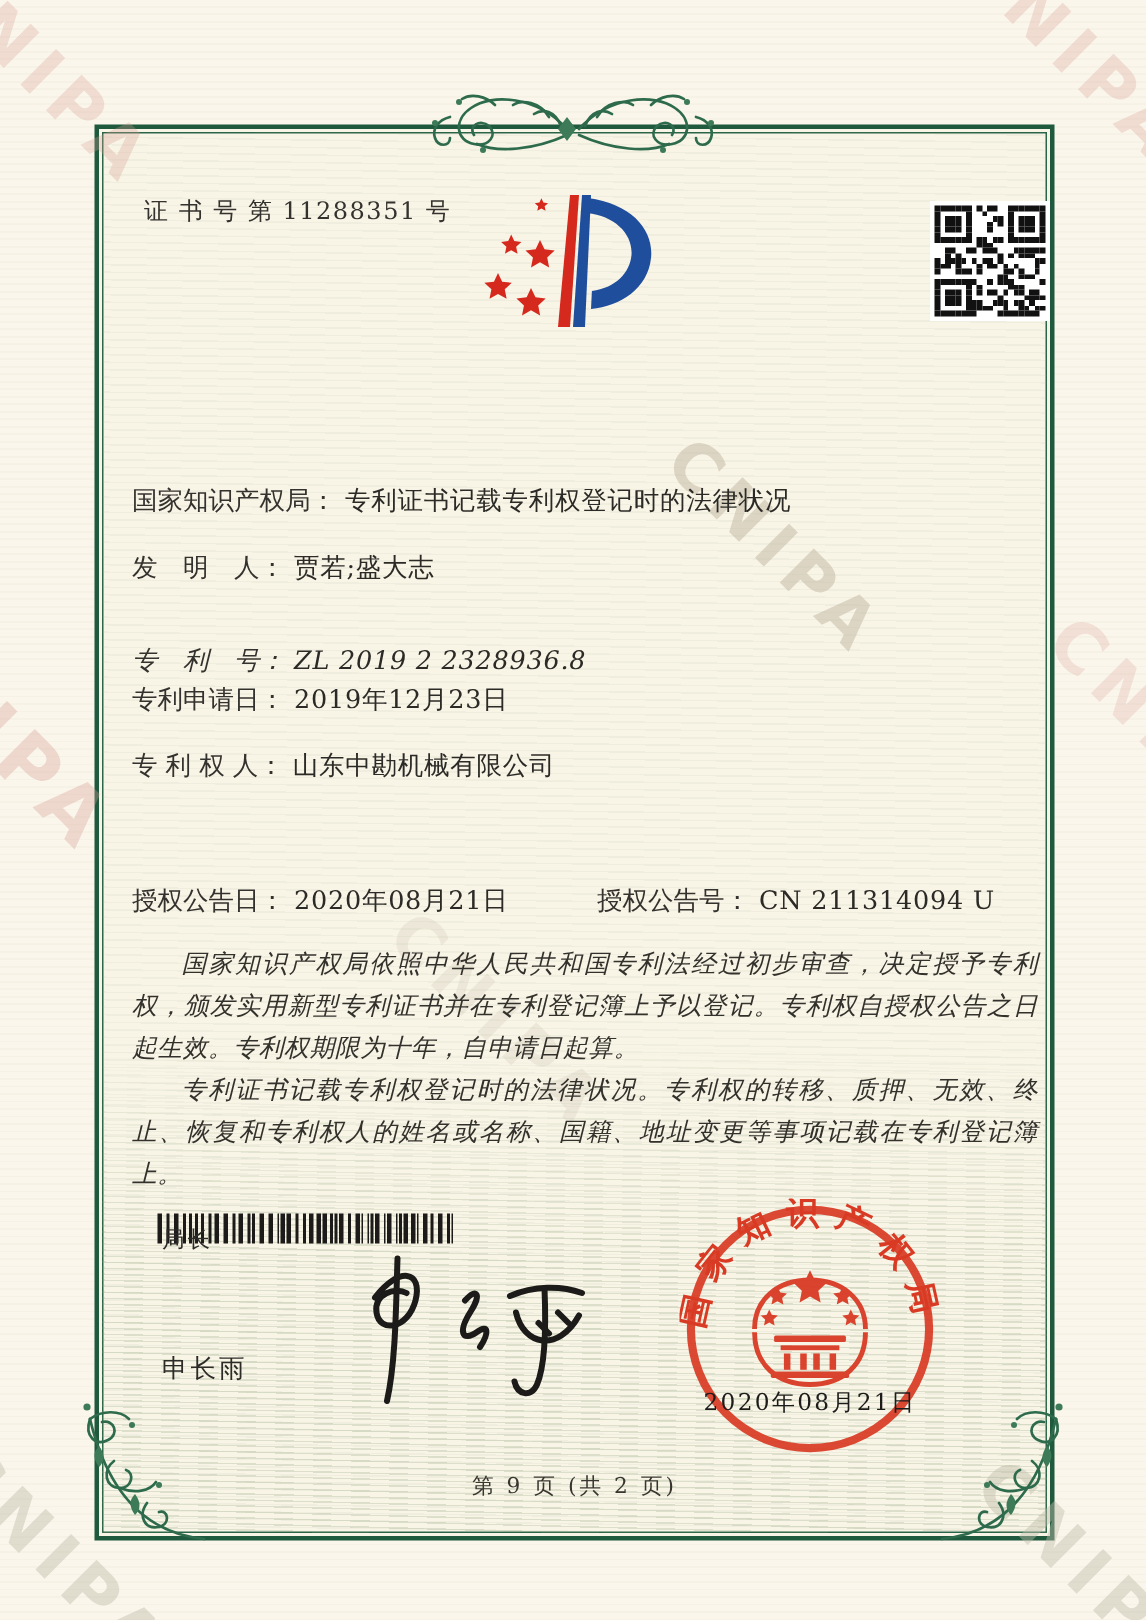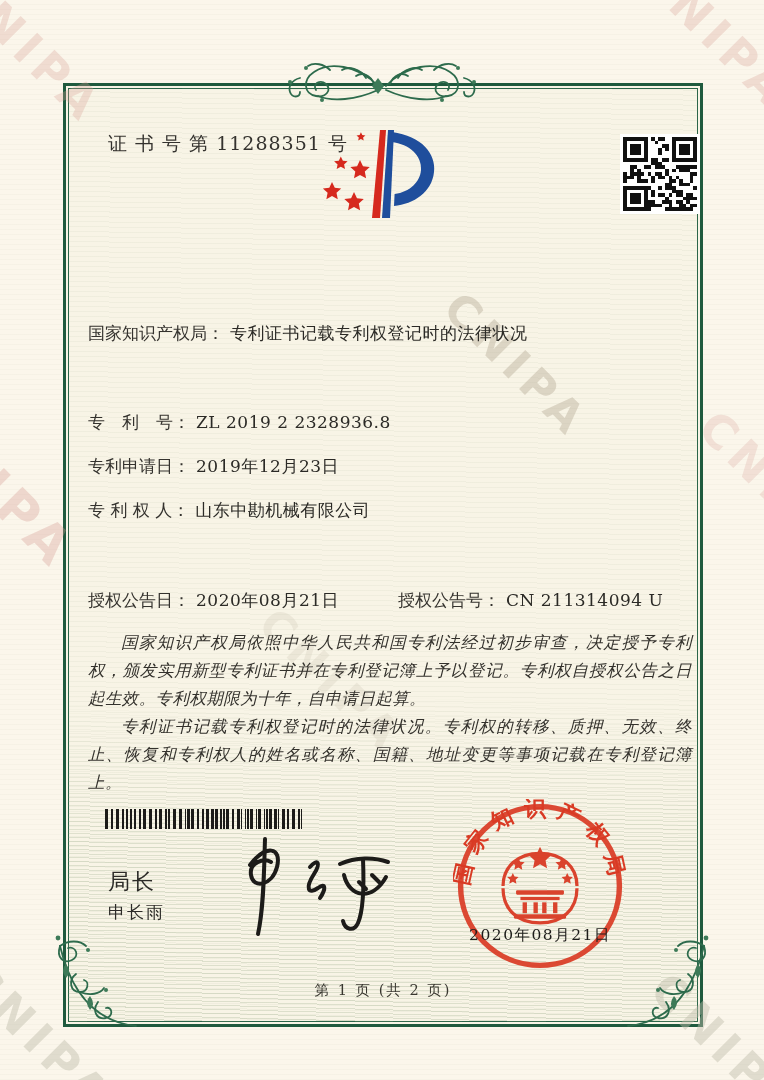--- a/index.html
+++ b/index.html
@@ -37,36 +37,36 @@
   
   .wm{
     position:absolute;z-index:2;
     font-family:"DejaVu Sans","Liberation Sans",sans-serif;
     font-weight:700;letter-spacing:7px;transform:rotate(45deg);transform-origin:0 0;
     pointer-events:none;white-space:nowrap;
   }
   
   .content{position:absolute;inset:0;z-index:3;color:#2e2c28;}
   .abs{position:absolute;}
-  .cert-no{left:96px;top:131px;font-size:19px;letter-spacing:1px;color:#34322e;margin-left:12px;}
+  .cert-no{left:96px;top:131px;font-size:16px;letter-spacing:1px;color:#34322e;}
   .title{left:63px;top:233px;width:640px;text-align:center;
          font-size:37px;font-weight:700;letter-spacing:9px;color:#27251f;}
   .frow{left:88px;width:600px;font-size:17px;white-space:nowrap;}
   .frow .lab{color:#34322e;}
   .frow .val{color:#2b2a26;margin-left:6px;letter-spacing:0.5px;}
   .grant2{position:absolute;left:310px;top:0;}
   .paras{left:88px;top:629px;width:604px;font-size:16.5px;line-height:28px;
          font-style:italic;color:#33312c;letter-spacing:0.4px;text-align:justify;}
   .paras p{margin:0;text-indent:2em;}
   
   .barcode{left:105px;top:809px;width:200px;height:20px;display:flex;align-items:stretch;}
   .barcode span{display:block;height:100%;}
   .barcode .b{background:#1c1b19;}
   
-  .sig-title{left:108px;top:867px;font-size:22px;font-family:Liberation Serif, serif;color:#2c2b28;letter-spacing:2px;}
+  .sig-title{left:108px;top:817px;font-size:15px;font-family:Liberation Serif, serif;color:#2c2b28;letter-spacing:2px;}
   .sig-name {left:108px;top:901px;font-size:17px;font-family:"DejaVu Sans","Liberation Sans",sans-serif;color:#2c2b28;letter-spacing:2px;}
   .sig-script{left:212px;top:831px;}
   
   .seal{left:453px;top:799px;width:174px;height:174px;}
   .seal-date{position:absolute;left:0;top:126px;width:174px;text-align:center;
              font-size:15.5px;color:#1d1c1a;letter-spacing:1.5px;white-space:nowrap;}
   
   .page-no{left:63px;top:981px;width:640px;text-align:center;font-size:14.5px;color:#38362f;letter-spacing:2px;}
   .foot-note{left:0;top:1031px;width:764px;text-align:center;font-size:15.5px;
              font-style:italic;color:#35332d;letter-spacing:2px;}
@@ -617,21 +617,24 @@
         <i class="d"></i>
         <i class="d"></i>
         <i class="d"></i>
         <i></i>
       </div>
 
 
     <div class="abs frow" style="top:322px;">
       <span class="lab">国家知识产权局：</span><span class="val">专利证书记载专利权登记时的法律状况</span>
     </div>
-    <div class="abs frow" style="top:411px;">
+    <div class="abs frow" style="top:367px;">
+      <span class="lab">发　明　人：</span><span class="val">贾若;盛大志</span>
+    </div>
+    <div class="abs frow" style="top:429px;font-style:italic;">
       <span class="lab">专　利　号：</span><span class="val">ZL 2019 2 2328936.8</span>
     </div>
     <div class="abs frow" style="top:455px;">
       <span class="lab">专利申请日：</span><span class="val">2019年12月23日</span>
     </div>
     <div class="abs frow" style="top:499px;">
       <span class="lab">专 利 权 人：</span><span class="val">山东中勘机械有限公司</span>
     </div>
     <div class="abs frow" style="top:589px;">
       <span class="lab">授权公告日：</span><span class="val">2020年08月21日</span>
@@ -773,15 +776,15 @@
           <rect x="82" y="95" width="4" height="10"></rect>
             <rect x="92" y="95" width="4" height="10"></rect>
           <rect x="56" y="106" width="48" height="4" rx="1"></rect>
           <path d="M46,80 C46,62 60,50 80,50 C100,50 114,62 114,80" fill="none" stroke="#d93a24" stroke-width="3"></path>
           <path d="M46,82 C46,102 60,114 80,114 C100,114 114,102 114,82" fill="none" stroke="#d93a24" stroke-width="3"></path>
         </g>
       </svg>
       <div class="seal-date">2020年08月21日</div>
     </div>
 
-    <div class="abs page-no">第 1 页 (共 2 页)</div>
+    <div class="abs page-no">第 9 页 (共 2 页)</div>
   </div>
 </div>
 
 </body></html>

